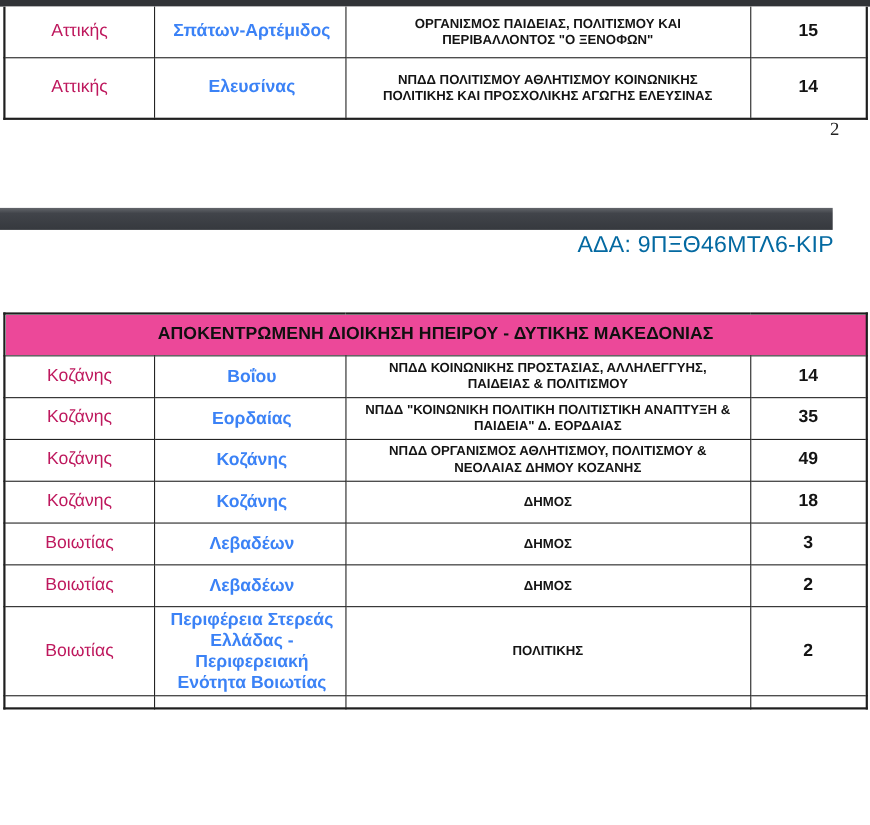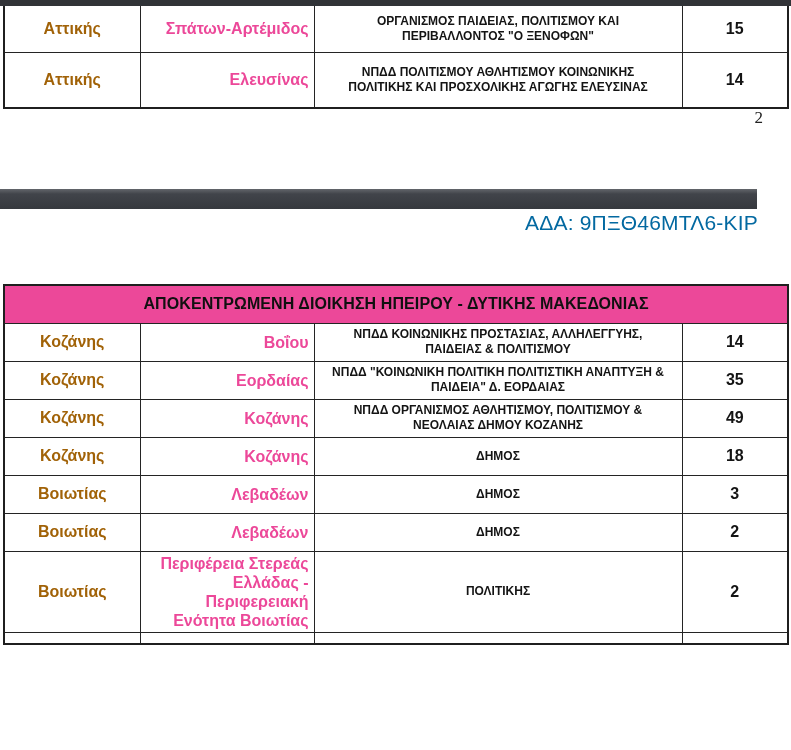--- a/index.html
+++ b/index.html
@@ -15,23 +15,23 @@
   .top-table{top:6px;border:2px solid #1f1f1f;border-top:none;}
   .main-table{top:284px;border:2px solid #1f1f1f;}
   td{
     border:1.5px solid #242424;vertical-align:middle;text-align:center;
     padding:2px 5px;overflow:hidden;box-sizing:border-box;
   }
   .top-table tr:first-child td{border-top:none;}
   .top-table tr:nth-child(1) td{height:46px;}
   .top-table tr:nth-child(2) td{height:56px;}
   .main-table td{height:38px;}
-  .c1{font-size:16px;color:#a16207;font-weight:bold;}
-  .c2{text-align:right;padding-left:9px;font-weight:bold;font-size:16px;line-height:19px;
-      white-space:pre-line;color:#ec4899;}
+  .c1{font-size:16px;color:#be185d;font-weight:normal;}
+  .c2{text-align:center;padding-left:9px;font-weight:bold;font-size:16px;line-height:19px;
+      white-space:pre-line;color:#3b82f6;}
   .c3{font-weight:bold;font-size:12px;line-height:15px;white-space:pre-line;color:#141414;}
   .c4{font-weight:bold;font-size:16px;color:#141414;}
   .section-header{
     background:#c2c2c2;font-weight:bold;font-size:16px;letter-spacing:0.1px;
     color:#101010;height:38px;text-align:center;
   }
   .partial td{height:12px;}
   .page-number{
     position:absolute;top:108px;right:28px;
     font-family:"Liberation Serif","DejaVu Serif",serif;font-size:17px;color:#222222;

